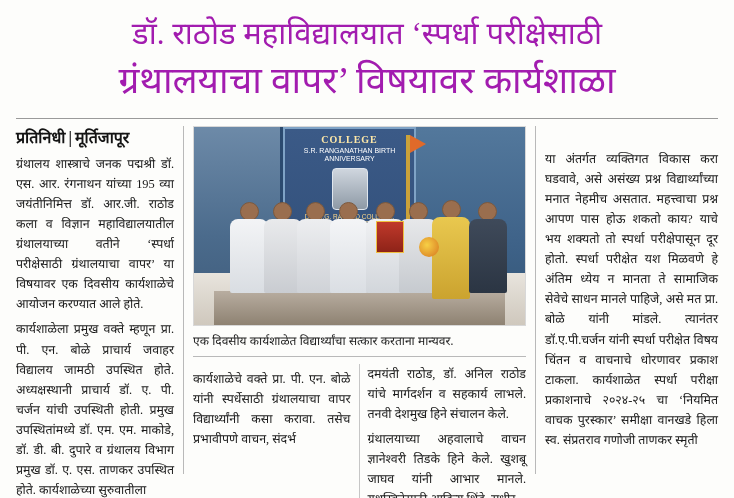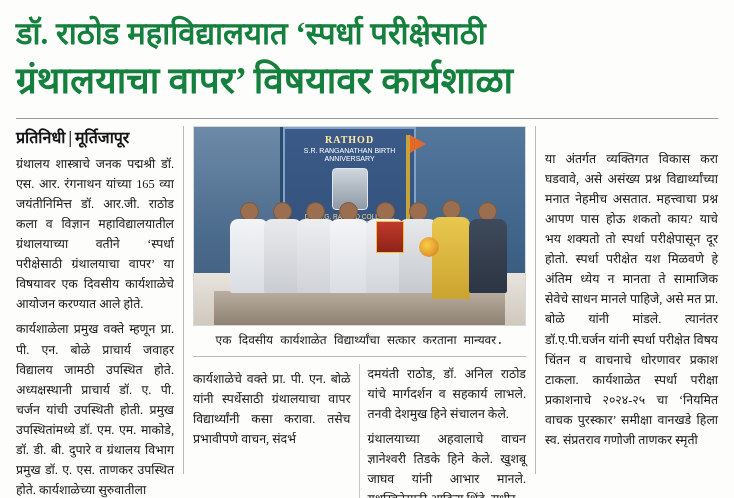--- a/index.html
+++ b/index.html
@@ -18,23 +18,24 @@
     position: relative;
     width: 734px;
     height: 498px;
     background: #fdfdfb;
     box-sizing: border-box;
     padding: 14px 16px 8px 16px;
   }
 
   
   .headline {
-    font-family: "Liberation Serif", serif;
-    font-weight: bold;
-    color: #15803d;
+    text-align: center;
+    font-family: "Liberation Serif", serif;
+    font-weight: normal;
+    color: #a21caf;
     line-height: 1.32;
     letter-spacing: 0px;
   }
   .headline .line1 {
     font-size: 31px;
     display: block;
     white-space: nowrap;
   }
   .headline .line2 {
     font-size: 37px;
@@ -225,28 +226,27 @@
   .bouquet {
     position: absolute;
     left: 68%;
     bottom: 34%;
     width: 20px; height: 20px;
     border-radius: 50%;
     background: radial-gradient(circle at 40% 40%, #f7d046 0%, #e0902a 70%);
   }
 
   .caption {
-    font-family: Liberation Mono, monospace;
+    font-family: Liberation Sans, sans-serif;
     font-size: 12px;
     line-height: 1.5;
     color: #1a1a1a;
     margin-top: 6px;
     padding-bottom: 6px;
     border-bottom: 1px solid #b9b9b9;
-    text-align: center;
   }
 
   .two-sub {
     display: flex;
     margin-top: 7px;
   }
   .sub {
     box-sizing: border-box;
   }
   .sub-a { width: 50%; padding-right: 8px; border-right: 1px solid #c6c6c6; }
@@ -278,32 +278,32 @@
   </div>
 
   <div class="rule"></div>
 
   <div class="columns">
 
     <div class="col col-1">
       <div class="byline">
         <span>प्रतिनिधी</span><span class="sep">|</span><span>मूर्तिजापूर</span>
       </div>
-      <div class="body-text">ग्रंथालय शास्त्राचे जनक पद्मश्री डॉ. एस. आर. रंगनाथन यांच्या 165 व्या जयंतीनिमित्त डॉ. आर.जी. राठोड कला व विज्ञान महाविद्यालयातील ग्रंथालयाच्या वतीने ‘स्पर्धा परीक्षेसाठी ग्रंथालयाचा वापर’ या विषयावर एक दिवसीय कार्यशाळेचे आयोजन करण्यात आले होते.</div>
+      <div class="body-text">ग्रंथालय शास्त्राचे जनक पद्मश्री डॉ. एस. आर. रंगनाथन यांच्या 195 व्या जयंतीनिमित्त डॉ. आर.जी. राठोड कला व विज्ञान महाविद्यालयातील ग्रंथालयाच्या वतीने ‘स्पर्धा परीक्षेसाठी ग्रंथालयाचा वापर’ या विषयावर एक दिवसीय कार्यशाळेचे आयोजन करण्यात आले होते.</div>
       <div class="body-text p2">कार्यशाळेला प्रमुख वक्ते म्हणून प्रा. पी. एन. बोळे प्राचार्य जवाहर विद्यालय जामठी उपस्थित होते. अध्यक्षस्थानी प्राचार्य डॉ. ए. पी. चर्जन यांची उपस्थिती होती. प्रमुख उपस्थितांमध्ये डॉ. एम. एम. माकोडे, डॉ. डी. बी. दुपारे व ग्रंथालय विभाग प्रमुख डॉ. ए. एस. ताणकर उपस्थित होते. कार्यशाळेच्या सुरुवातीला</div>
     </div>
 
     <div class="col col-2">
 
       <div class="photo-wrap">
         <div class="photo-bg-left"></div>
         <div class="photo-bg-right"></div>
 
         <div class="banner">
-          <div class="b1">RATHOD</div>
+          <div class="b1">COLLEGE</div>
           <div class="b2">S.R. RANGANATHAN
 BIRTH ANNIVERSARY</div>
           <div class="portrait"></div>
           <div class="b3">DR. R.G. RATHOD COLLEGE, MURTIZAPUR</div>
         </div>
         <div class="flag"></div>
 
         <div class="stage"></div>
         <div class="table-front"></div>
 

